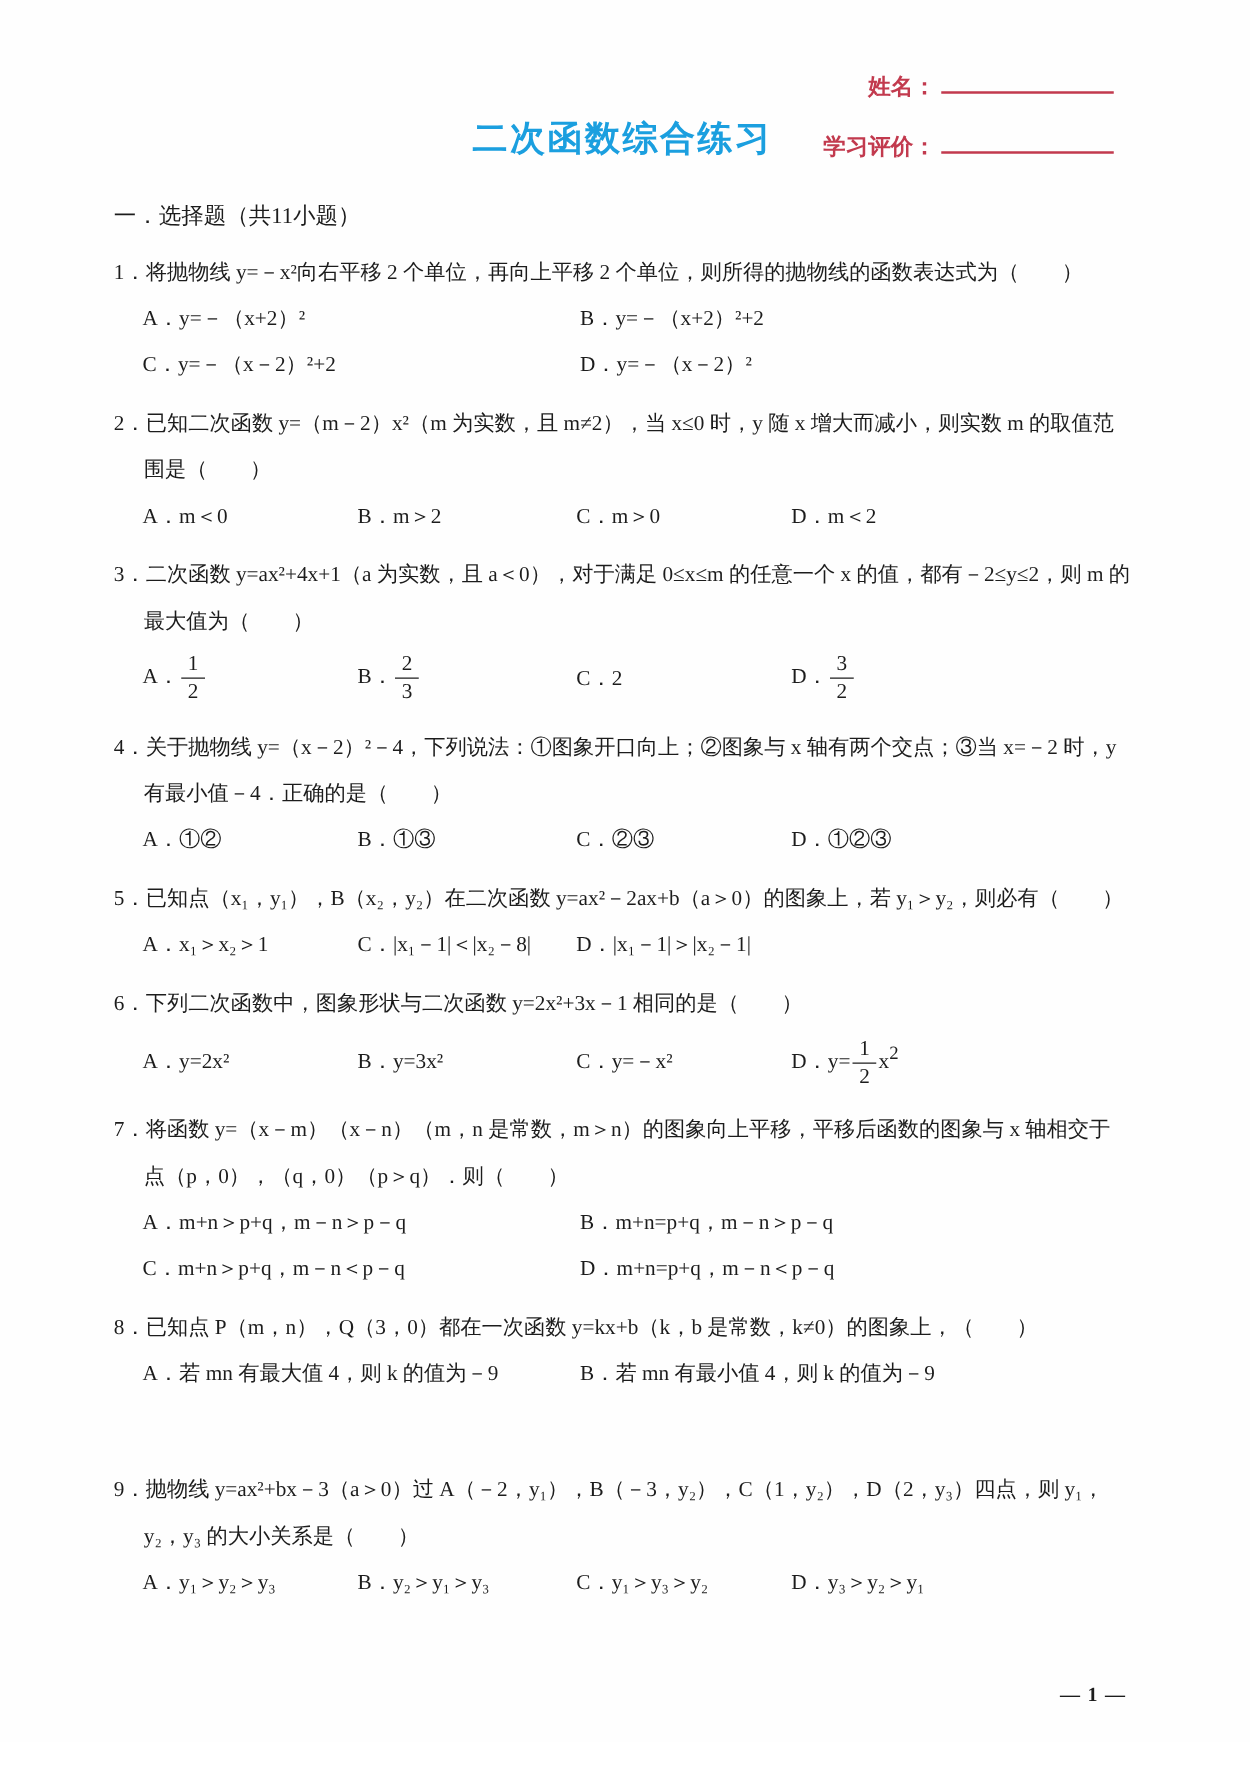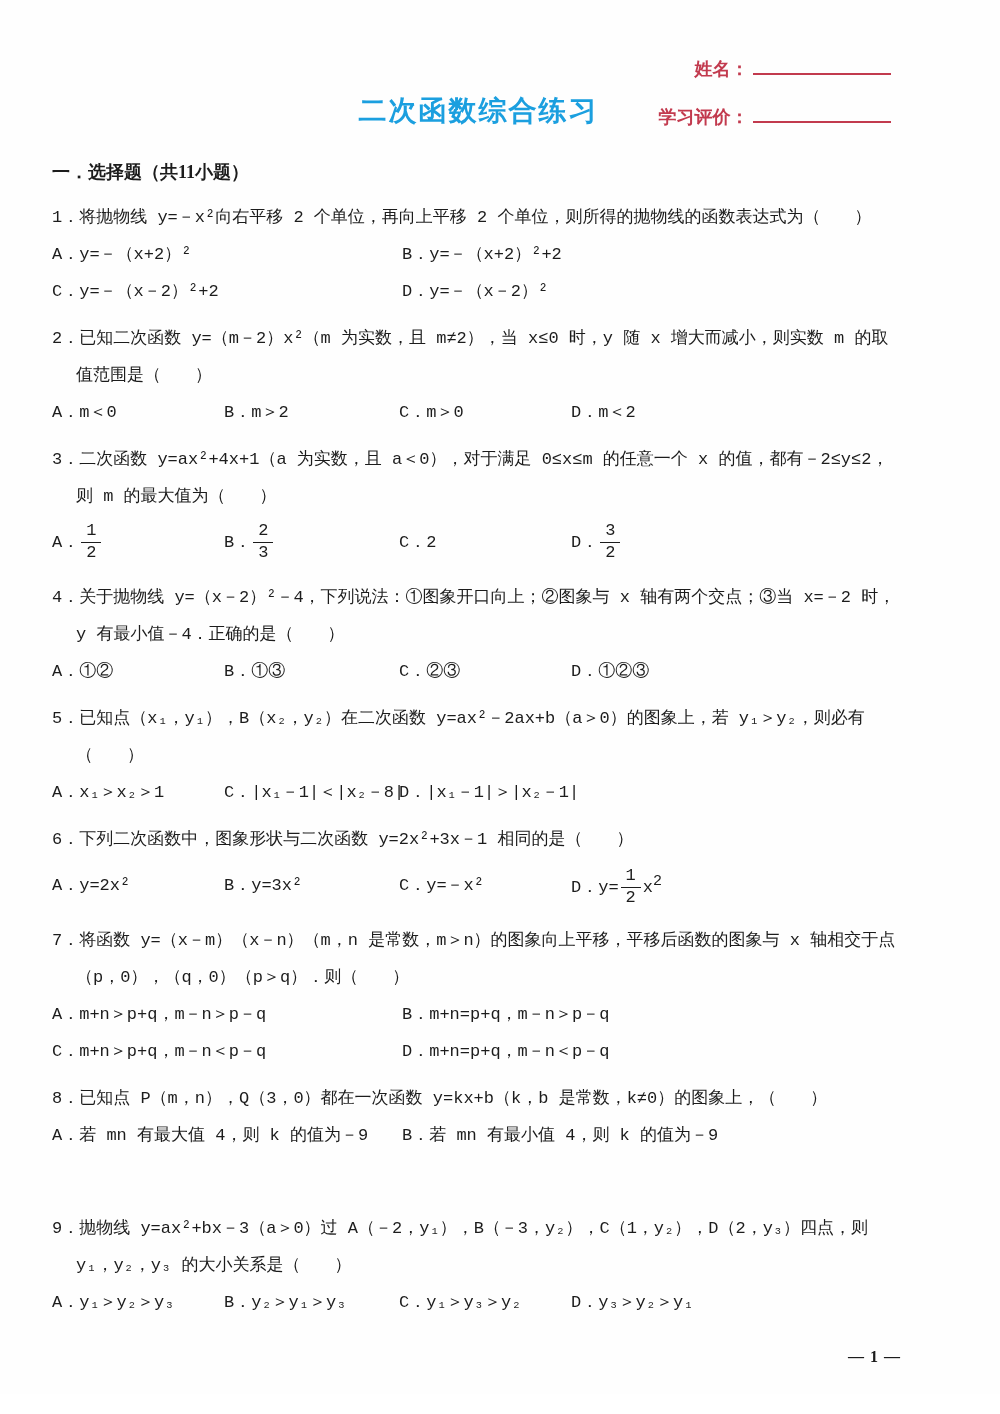--- a/index.html
+++ b/index.html
@@ -5,21 +5,21 @@
   * { margin: 0; padding: 0; box-sizing: border-box; }
   html, body { background: #ffffff; }
   .sheet {
     position: relative;
     width: 1000px;
     height: 1394px;
     background: #fefefe;
     font-family: "Liberation Serif", "DejaVu Serif", serif;
     color: #1c1c1c;
     font-size: 17px;
-    padding: 52px 95px 0 52px;
+    padding: 52px 95px 0 91px;
     overflow: hidden;
   }
   .red { color: #c23a4e; }
   .name-row {
     text-align: right;
     height: 34px;
     line-height: 34px;
     padding-right: 14px;
     font-size: 18px;
     font-weight: bold;
@@ -43,32 +43,33 @@
   }
   .eval {
     position: absolute;
     right: 14px;
     top: 16px;
     font-size: 18px;
     font-weight: bold;
   }
   .section {
     font-size: 18px;
-    font-weight: bold;
+    font-weight: normal;
     margin-top: 10px;
     height: 34px;
     line-height: 34px;
   }
-  .q { margin-top: 10px; font-family: Liberation Mono, monospace; }
+  .q { margin-top: 10px; }
   .q-text {
     line-height: 37px;
     padding-left: 24px;
     text-indent: -24px;
   }
   .opt-row {
+    margin-left: 23px;
     line-height: 37px;
     display: grid;
   }
   .four { grid-template-columns: 172px 175px 172px auto; }
   .two  { grid-template-columns: 350px auto; }
   .opt { white-space: nowrap; }
   .frac-row { align-items: center; min-height: 54px; }
   .frac {
     display: inline-block;
     text-align: center;

